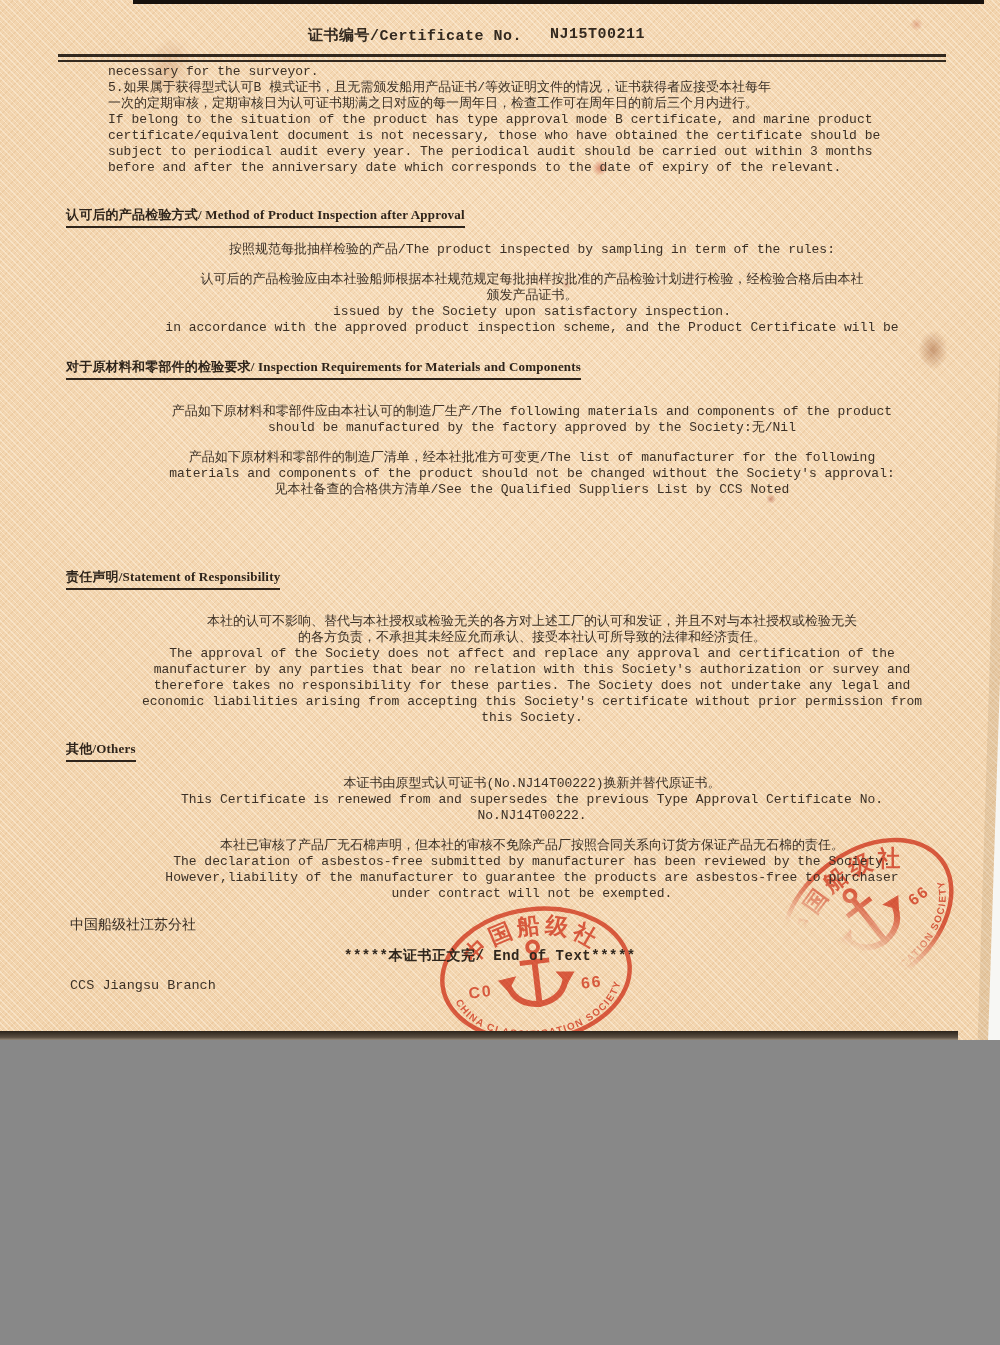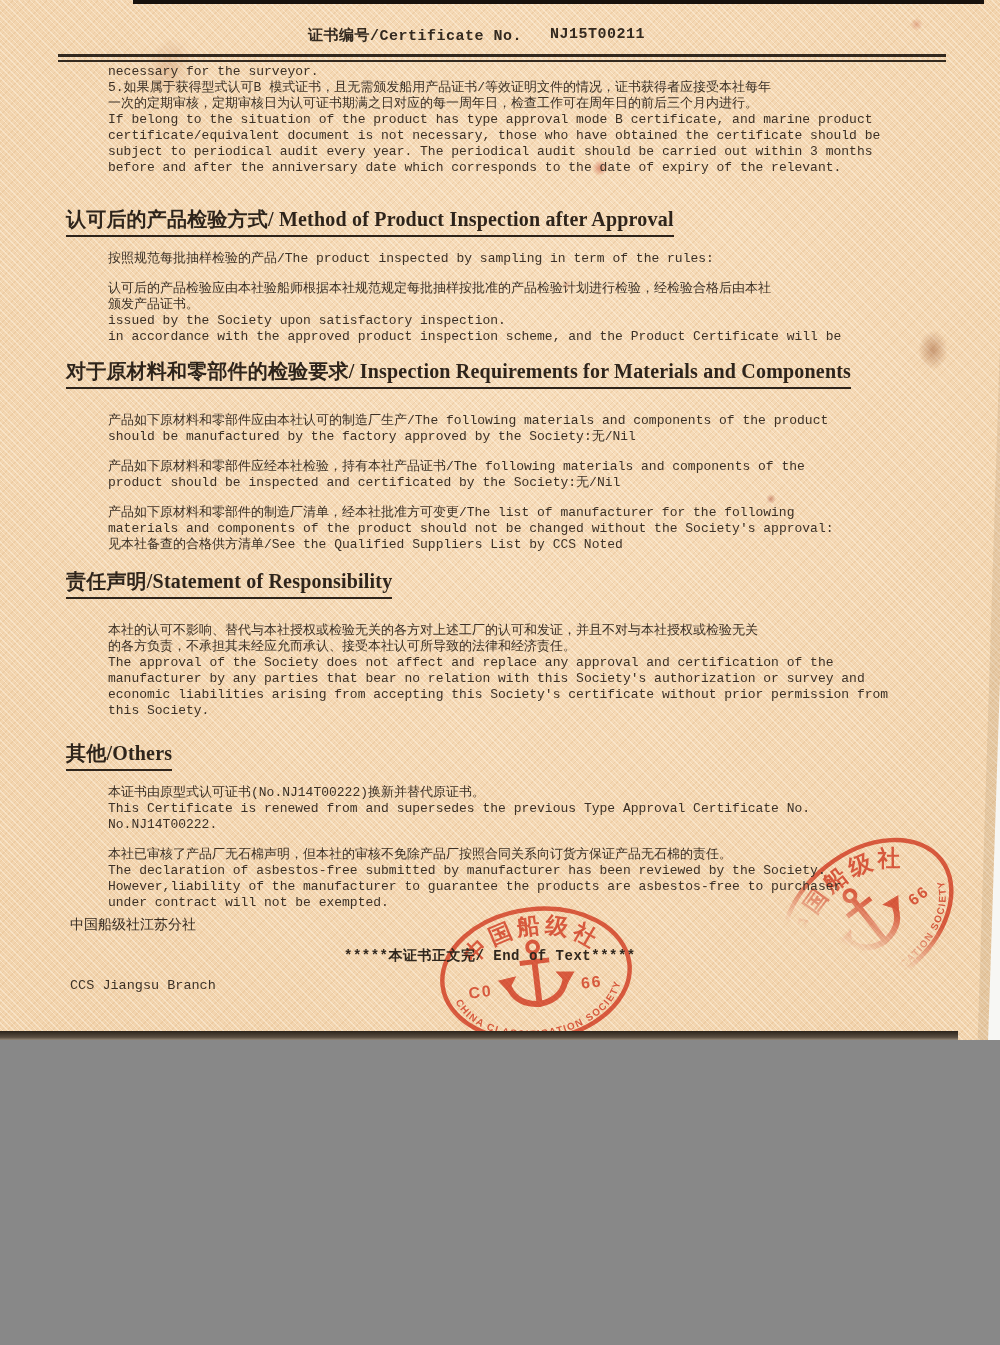--- a/index.html
+++ b/index.html
@@ -35,23 +35,23 @@
   .hdr{position:absolute;top:26px;left:308px;display:flex;gap:28px;font-weight:bold;
        font-size:15px;letter-spacing:.5px;color:#33291f;z-index:3;}
   .rule{position:absolute;top:54px;left:58px;width:888px;height:3px;
         border-top:3px solid #33291f;border-bottom:2px solid #33291f;z-index:3;}
   
   .block{position:absolute;z-index:3;}
   .intro{left:108px;top:64px;width:820px;}
   .line{font-size:13px;line-height:16px;white-space:nowrap;color:#3b3026;}
   .sec{position:absolute;left:66px;width:890px;z-index:3;}
   .h{display:inline-block;margin:0;font-family:"Liberation Serif","DejaVu Serif",serif;
-     font-size:20px;font-weight:700;color:#2e241b;border-bottom:2.5px solid #2e241b;
+     font-size:13px;font-weight:700;color:#2e241b;border-bottom:2.5px solid #2e241b;
      padding-bottom:2px;letter-spacing:.2px;white-space:nowrap;}
-  .para{margin-left:42px;margin-top:14px;}
+  .para{margin-left:42px;margin-top:14px;text-align:center;}
   .mt-lg{margin-top:24px;}
   
   .branch-cn{position:absolute;left:70px;top:916px;font-size:14px;color:#352a20;z-index:3;}
   .branch-en{position:absolute;left:70px;top:949px;font-size:13.5px;z-index:3;margin-top:29px;}
   .endtext{position:absolute;left:344px;top:947px;font-size:14px;font-weight:700;
            letter-spacing:.5px;color:#2f261d;z-index:3;}
   
   .stamp{position:absolute;width:198px;height:143px;mix-blend-mode:multiply;opacity:.85;z-index:2;}
   .stamp svg{width:100%;height:100%;overflow:visible;}
   .stamp-main{left:437px;top:903px;transform:rotate(-7deg);}
@@ -126,37 +126,34 @@
       </div>
   </section>
 
   <section class="sec" style="top:358px">
     <h2 class="h">对于原材料和零部件的检验要求/ Inspection Requirements for Materials and Components</h2>
     <div class="para mt-lg">
         <div class="line">产品如下原材料和零部件应由本社认可的制造厂生产/The following materials and components of the product</div>
         <div class="line">should be manufactured by the factory approved by the Society:无/Nil</div>
       </div>
     <div class="para">
-        <div class="line">产品如下原材料和零部件应经本社检验，持有本社产品证书/The following materials and components of the</div>
-        <div class="line">product should be inspected and certificated by the Society:无/Nil</div>
-      </div>
-    <div class="para">
         <div class="line">产品如下原材料和零部件的制造厂清单，经本社批准方可变更/The list of manufacturer for the following</div>
         <div class="line">materials and components of the product should not be changed without the Society's approval:</div>
         <div class="line">见本社备查的合格供方清单/See the Qualified Suppliers List by CCS Noted</div>
       </div>
   </section>
 
   <section class="sec" style="top:568px">
     <h2 class="h">责任声明/Statement of Responsibility</h2>
     <div class="para mt-lg">
         <div class="line">本社的认可不影响、替代与本社授权或检验无关的各方对上述工厂的认可和发证，并且不对与本社授权或检验无关</div>
         <div class="line">的各方负责，不承担其未经应允而承认、接受本社认可所导致的法律和经济责任。</div>
         <div class="line">The approval of the Society does not affect and replace any approval and certification of the</div>
         <div class="line">manufacturer by any parties that bear no relation with this Society's authorization or survey and</div>
+        <div class="line">therefore takes no responsibility for these parties. The Society does not undertake any legal and</div>
         <div class="line">economic liabilities arising from accepting this Society's certificate without prior permission from</div>
         <div class="line">this Society.</div>
       </div>
   </section>
 
   <section class="sec" style="top:740px">
     <h2 class="h">其他/Others</h2>
     <div class="para">
         <div class="line">本证书由原型式认可证书(No.NJ14T00222)换新并替代原证书。</div>
         <div class="line">This Certificate is renewed from and supersedes the previous Type Approval Certificate No.</div>

